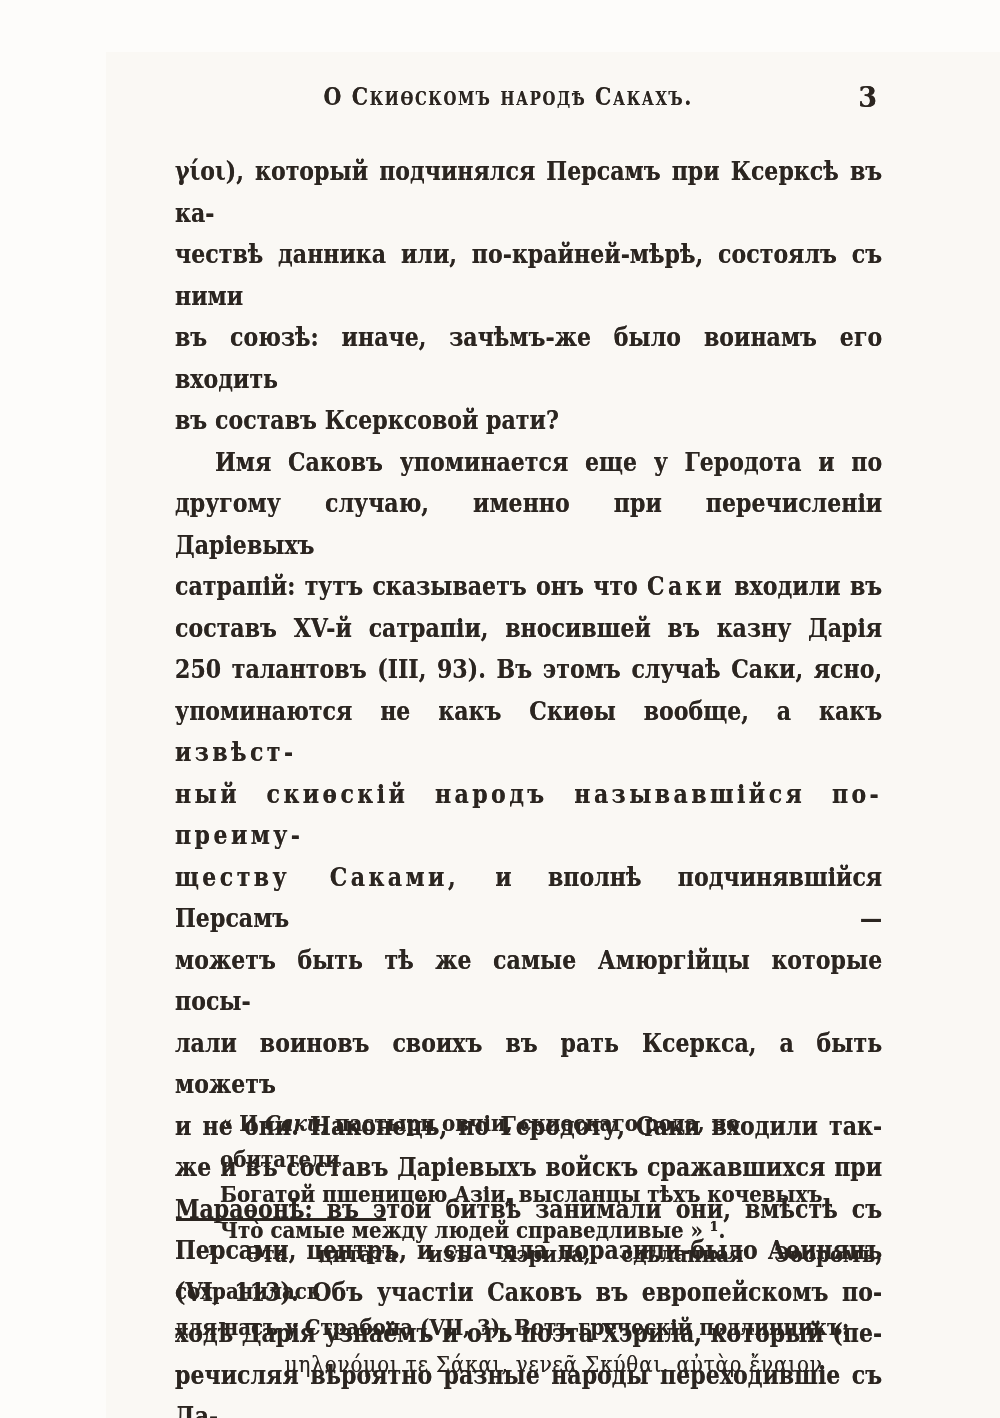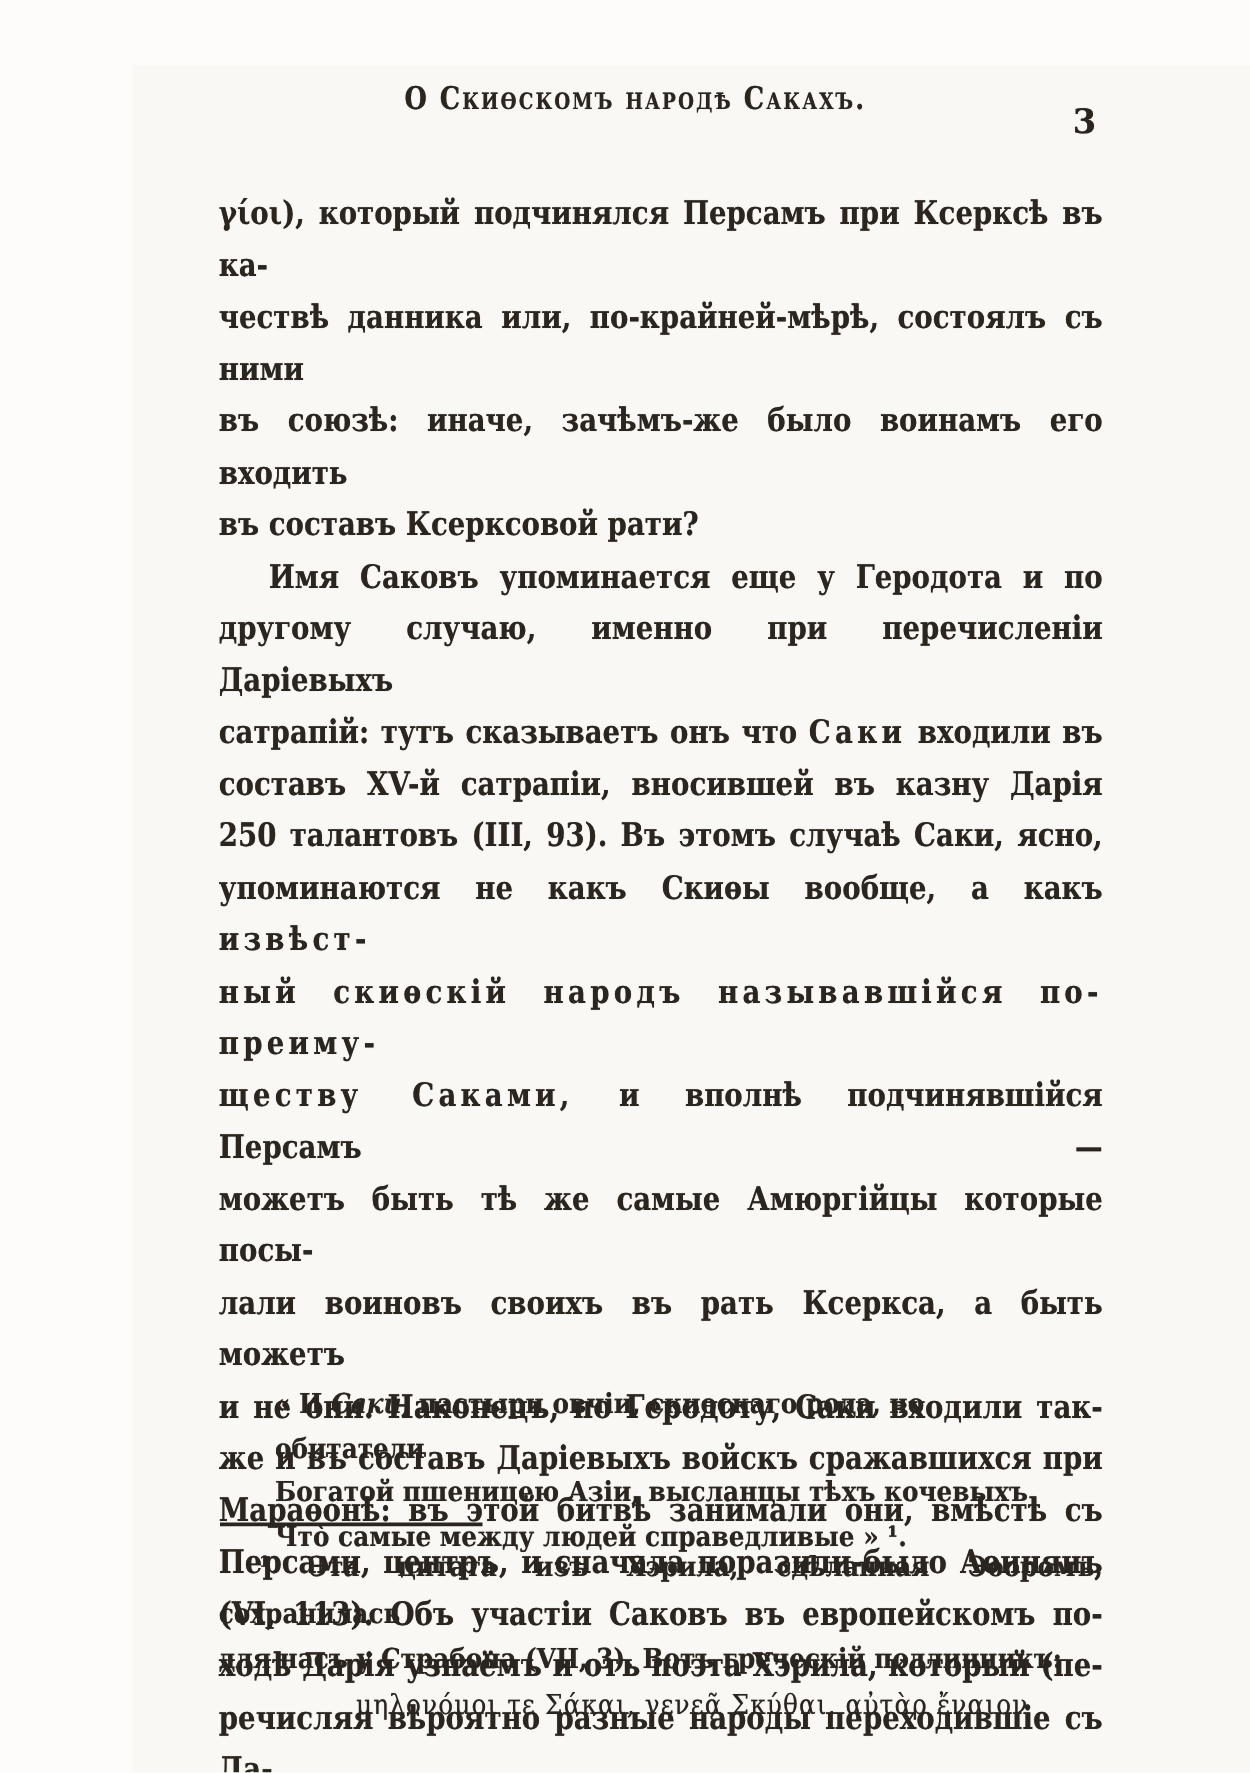--- a/index.html
+++ b/index.html
@@ -10,21 +10,21 @@
     color:var(--ink, #2b2520);
     font-weight:700;
   }
   .page-tint {
     position:absolute; left:106px; top:52px; width:894px; height:1366px;
     background:rgba(243,240,233,0.35);
   }
   .txt { text-shadow:0 0 0.6px rgba(43,37,32,0.65); }
 
   .header-title {
-    position:absolute; left:175px; top:64px; width:666px;
+    position:absolute; left:175px; top:82px; width:666px;
     display:flex; justify-content:center;
     font-size:25px; font-variant-caps:small-caps; letter-spacing:2px;
     white-space:nowrap;
   }
   .header-title > span { transform:scaleX(0.82); transform-origin:50% 50%; }
   .page-number {
     position:absolute; left:845px; top:82px; width:32px;
     text-align:right; font-size:27px;
   }
 

